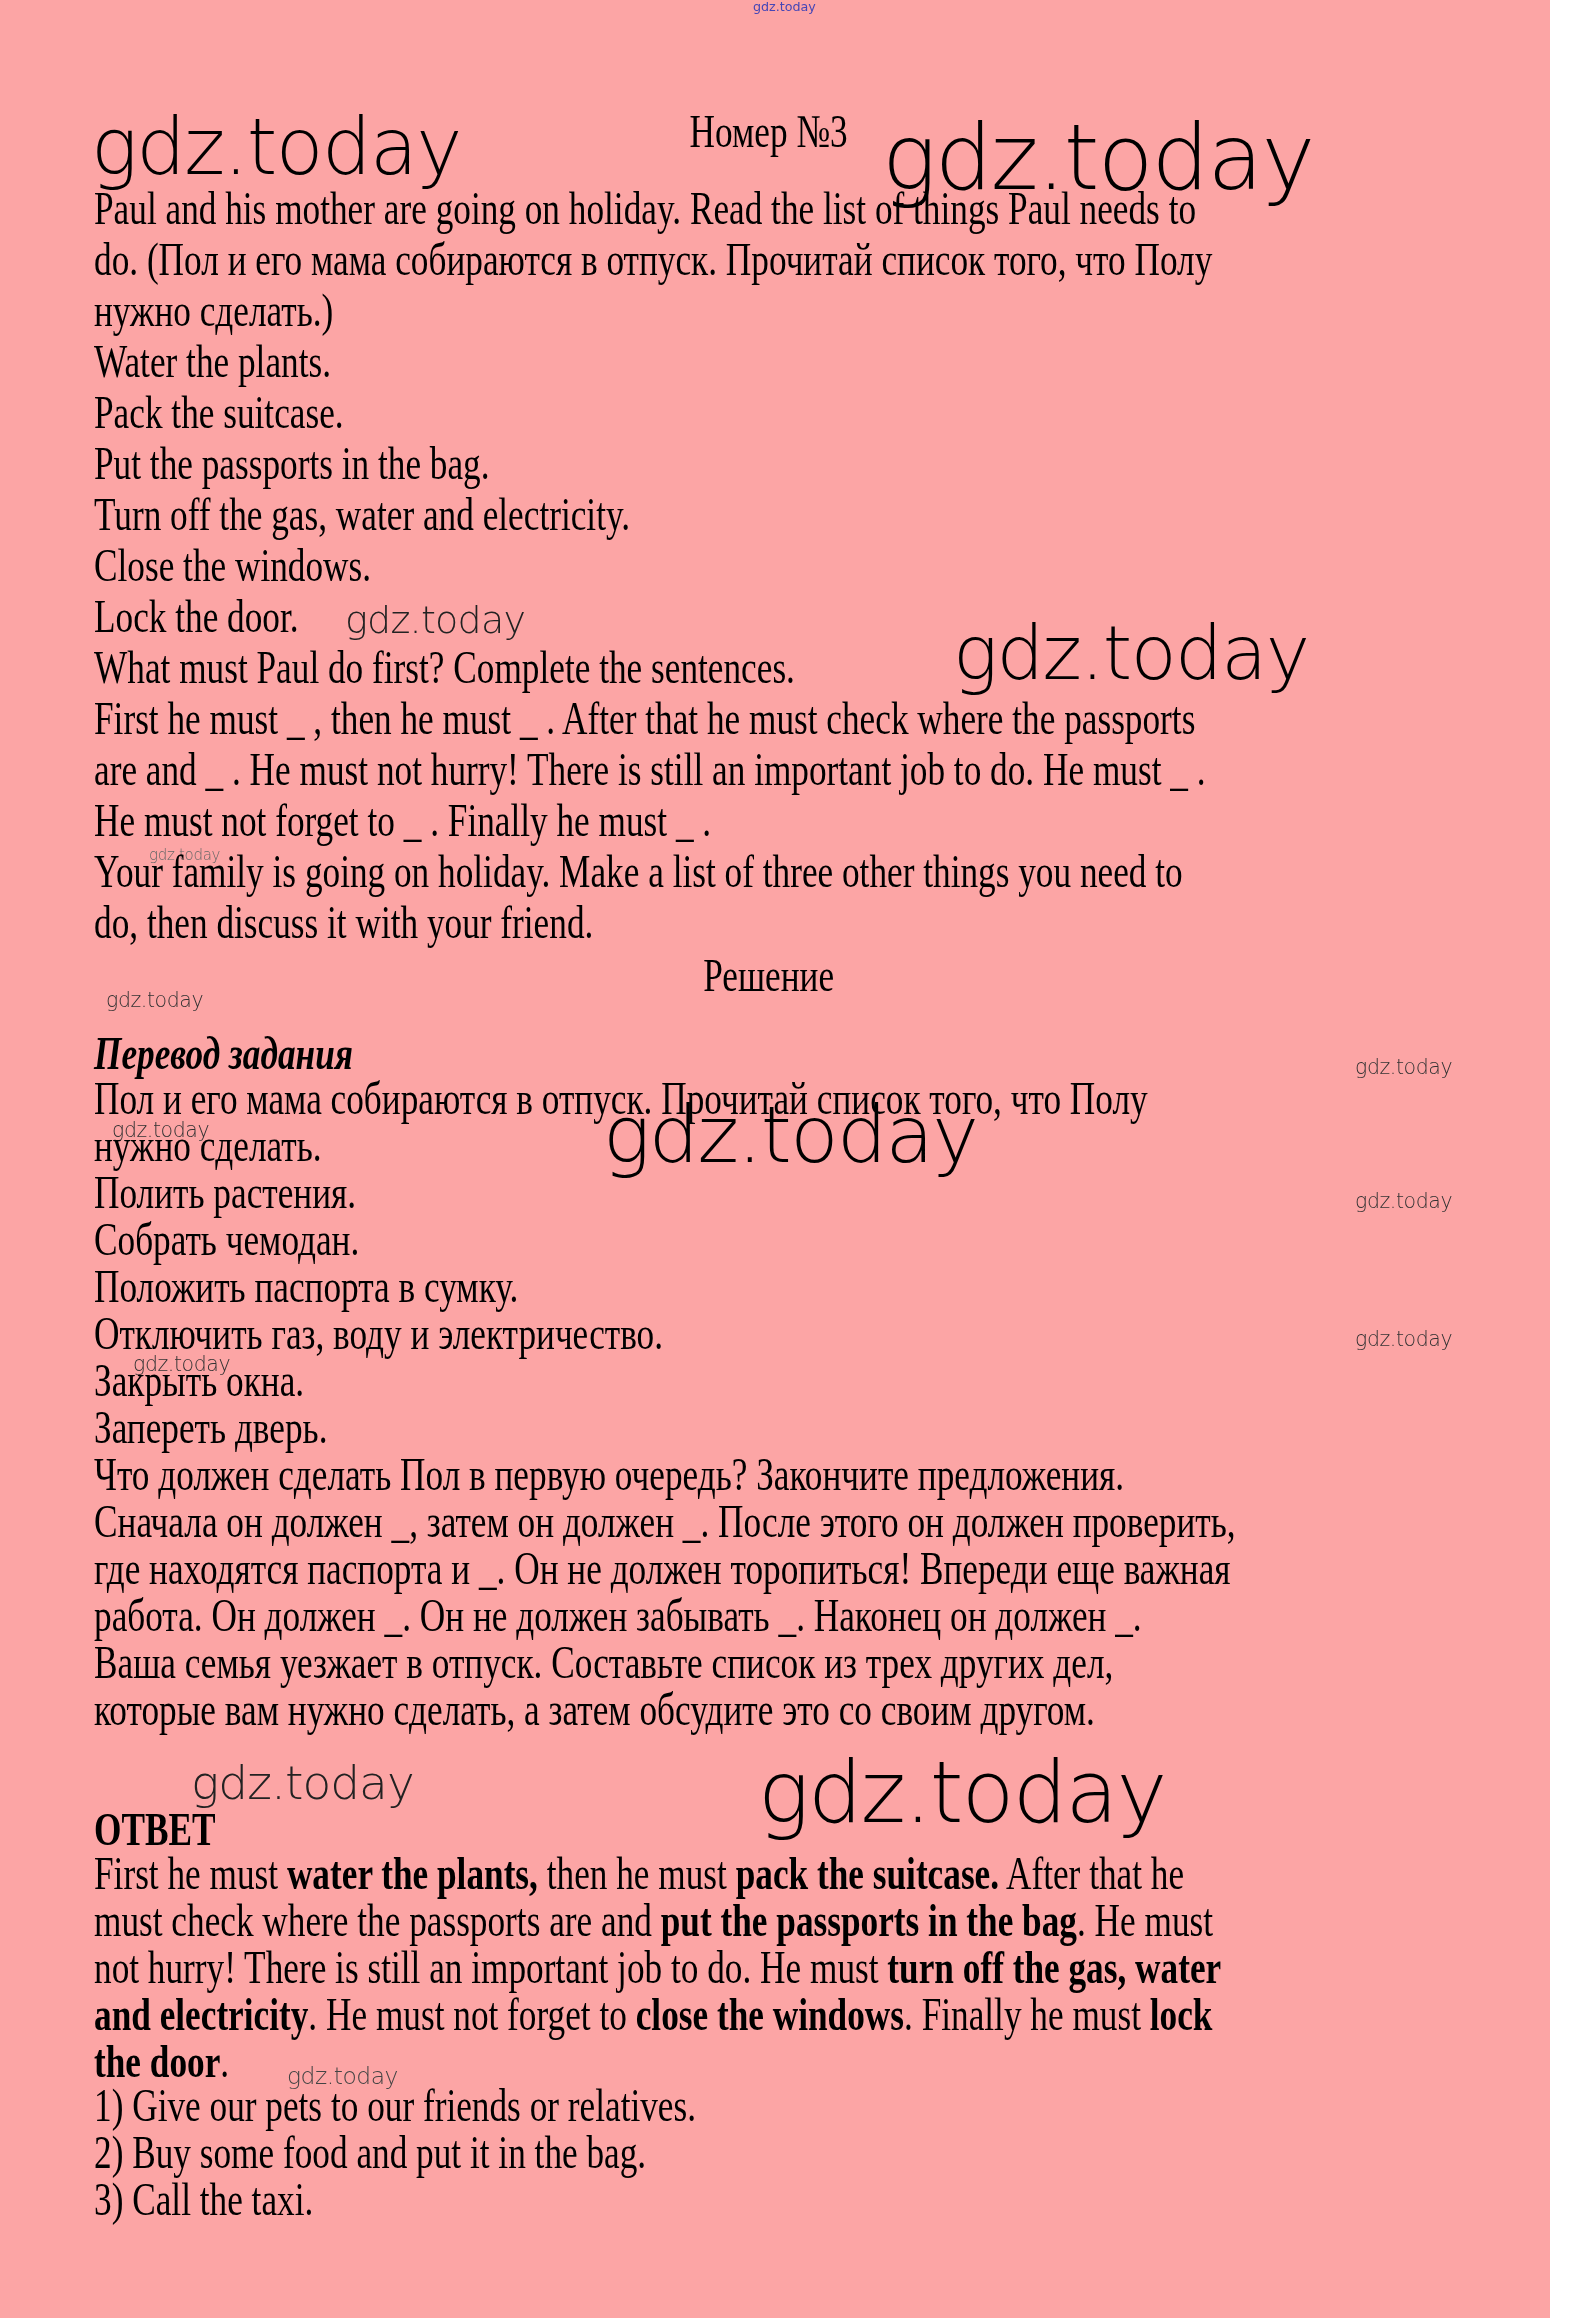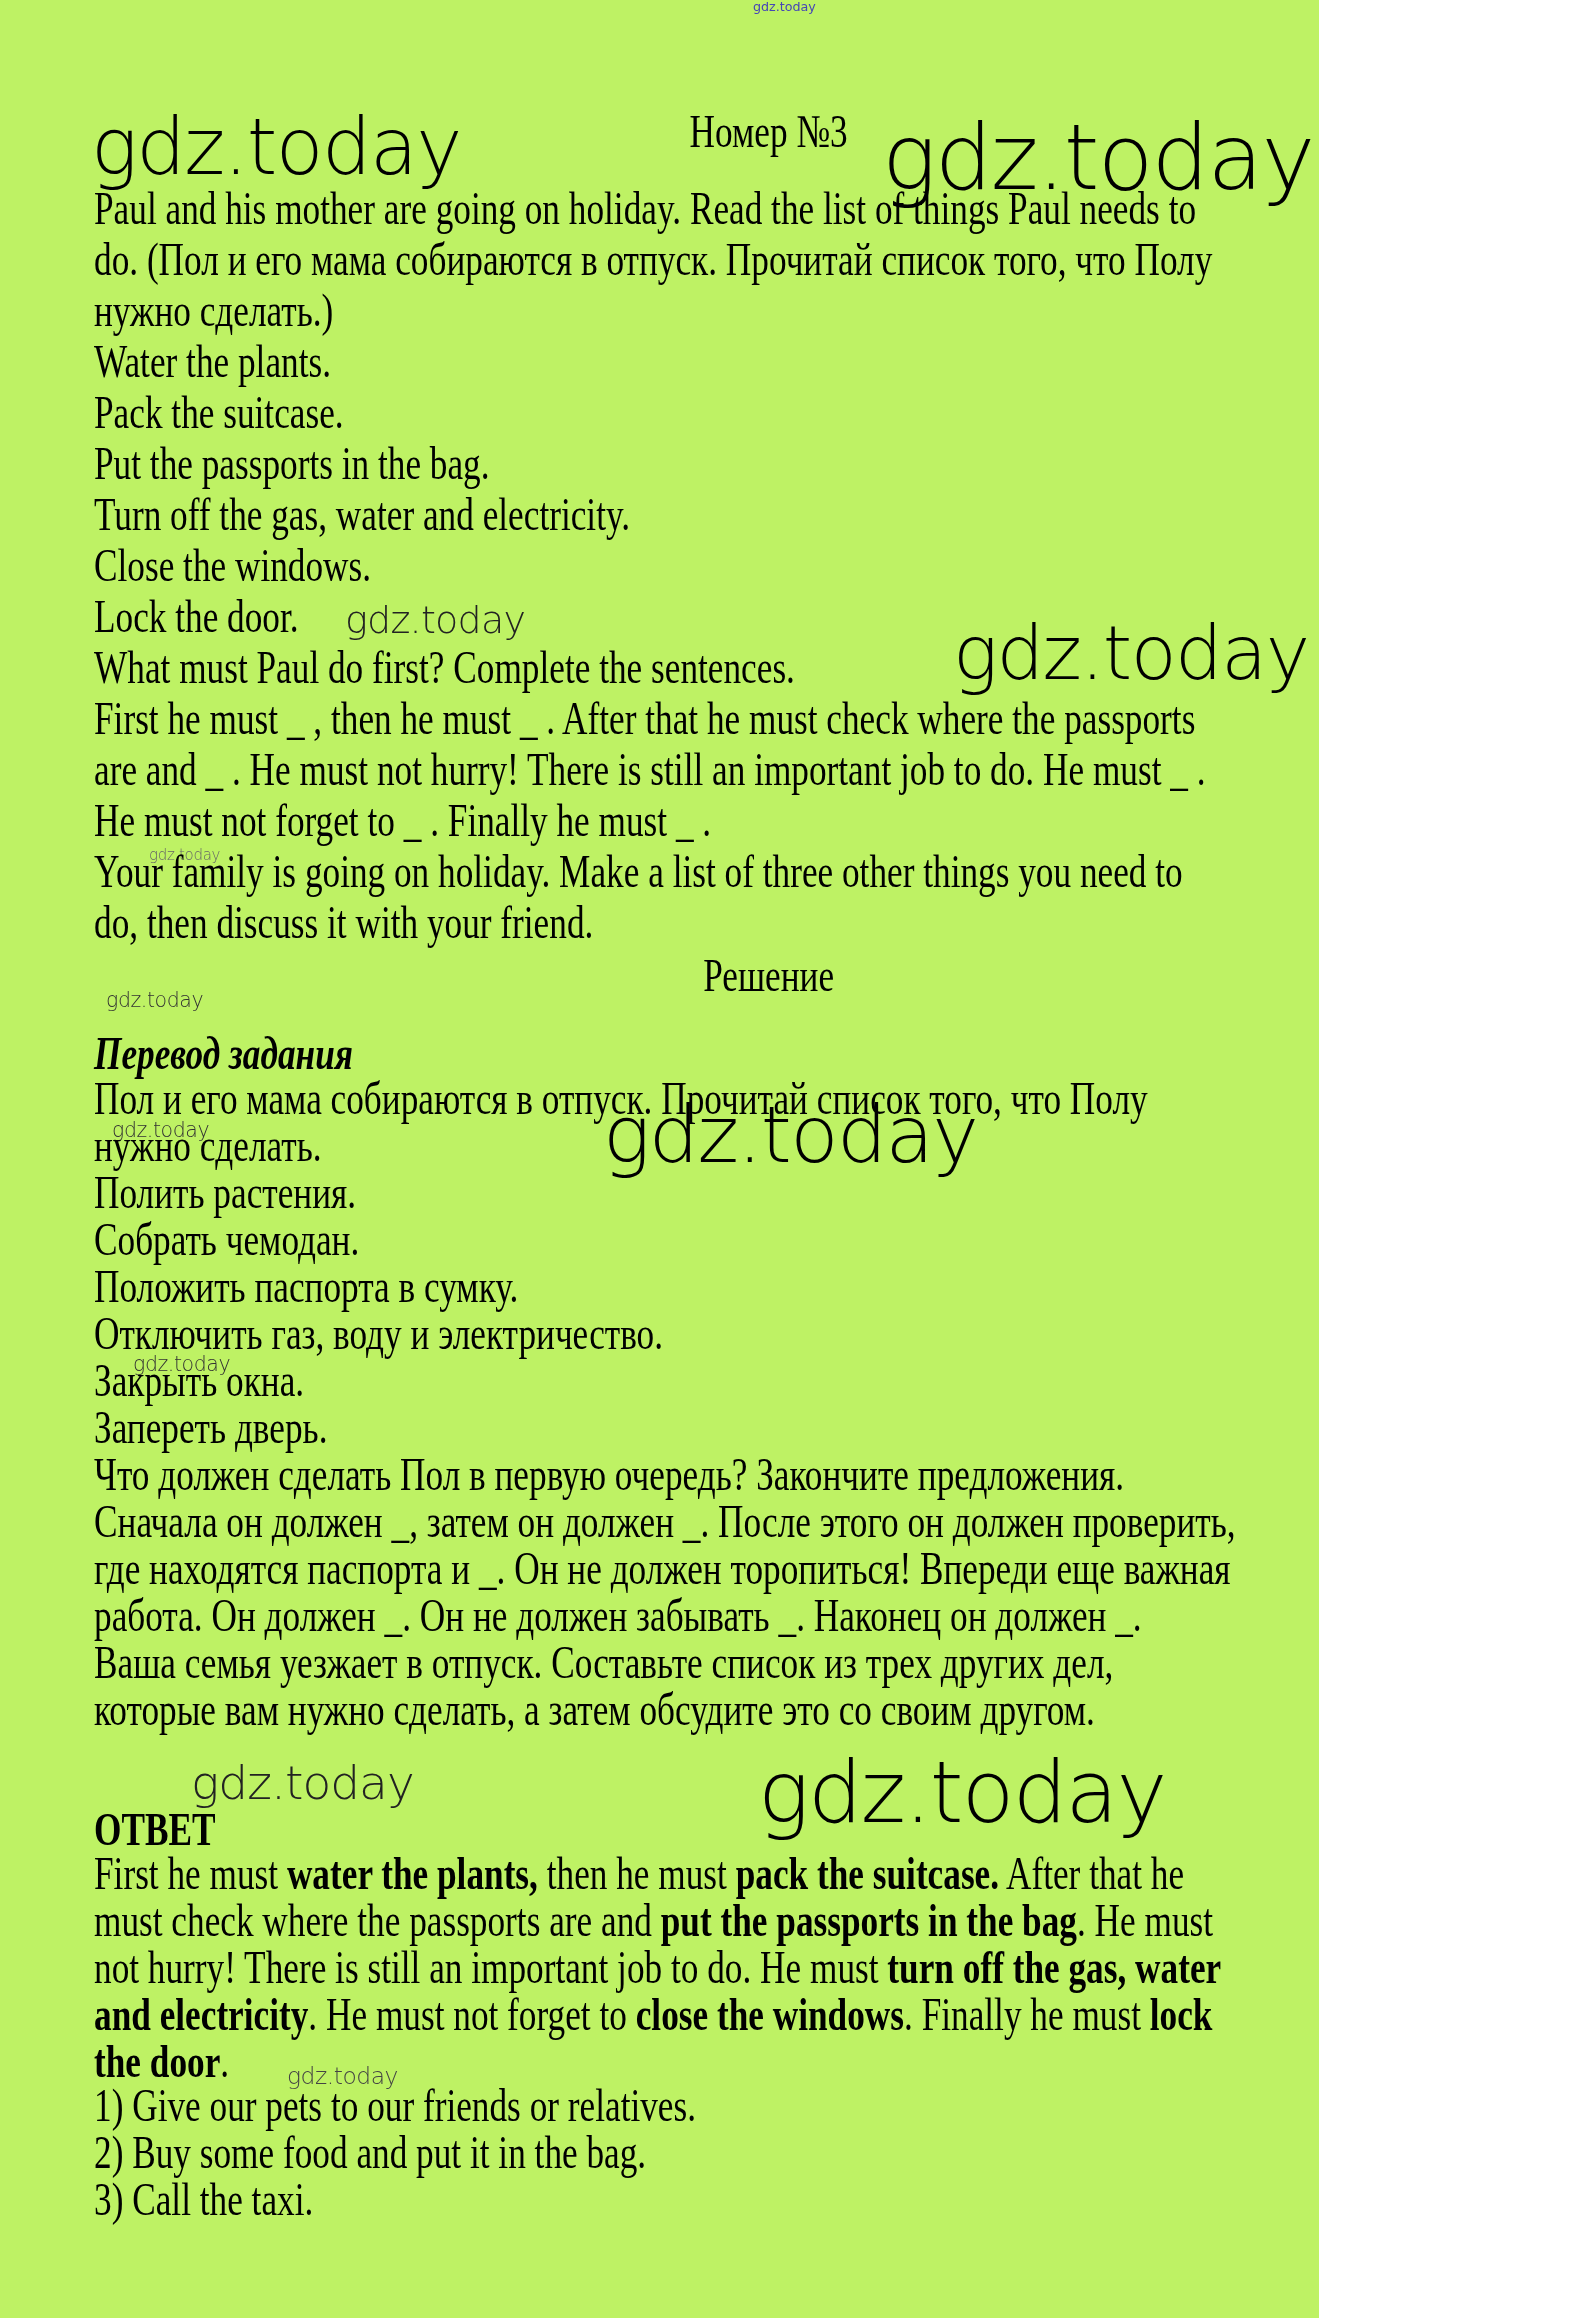--- a/index.html
+++ b/index.html
@@ -1,20 +1,20 @@
 <!DOCTYPE html>
 <html style="font-size:11.3px"><head>
 <meta charset="utf-8">
 <style>
   html, body { margin: 0; padding: 0; background: #fff; }
   .page {
     position: relative;
-    width: 1319px;
+    width: 1550px;
     height: 2319px;
-    background: #bef264;
+    background: #fca5a5;
     overflow: hidden;
   }
   
   #doc {
     position: absolute;
     left: 94px;
     top: 0;
     width: 1799px;
     height: 2319px;
     transform: scaleX(0.75);

